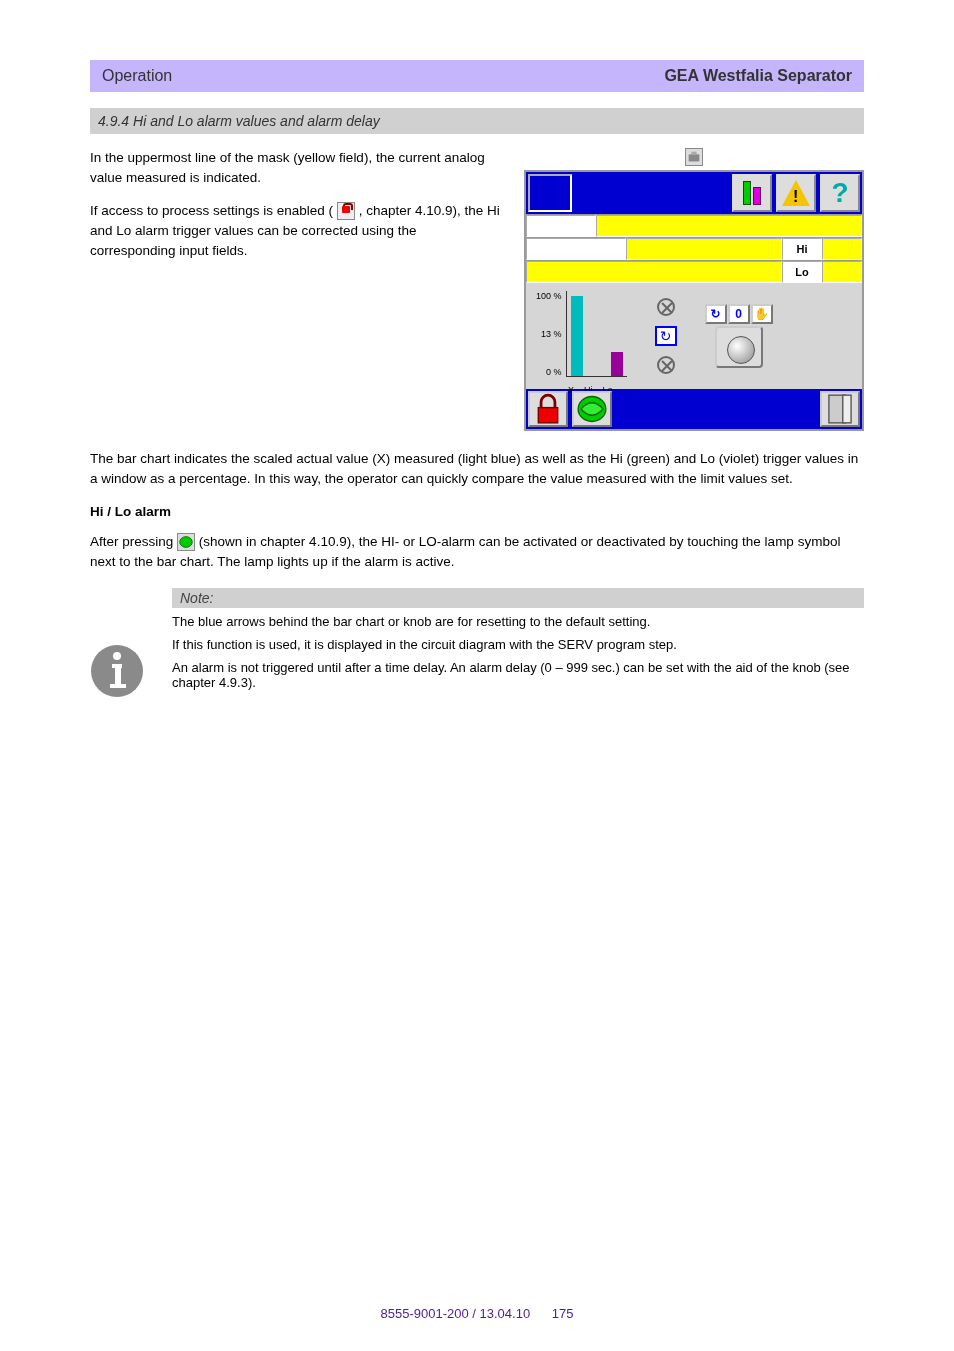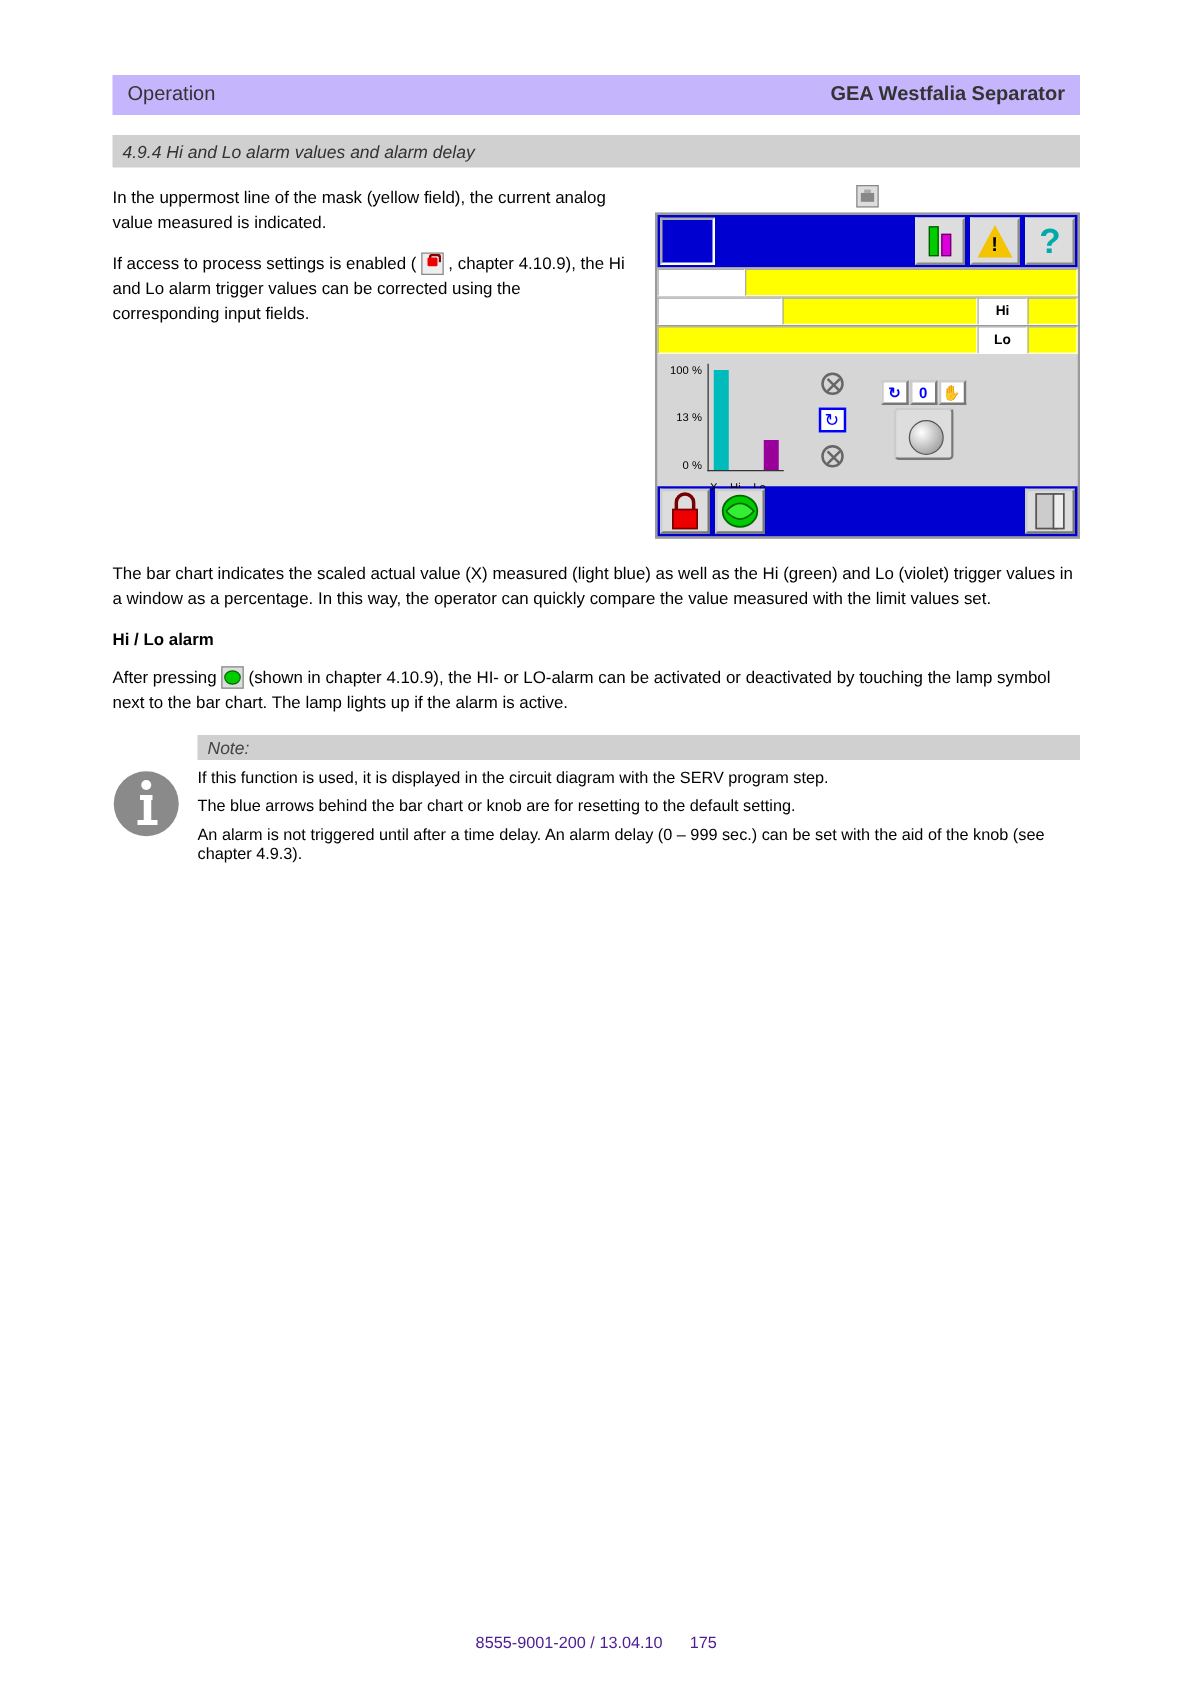--- a/index.html
+++ b/index.html
@@ -216,23 +216,23 @@
     margin: 2px;
     display: flex; align-items: center; justify-content: center;
     position: relative;
   }
   .foot-spacer { flex: 1; }
   
   .lower { margin-top: 10px; }
   .lower p { margin-bottom: 10px; }
   .note-block {
     display: flex;
-    gap: 14px;
+    gap: 28px;
     margin: 16px 0 20px 0;
-    align-items: center;
+    align-items: flex-end;
   }
   .info-icon {
     width: 54px; height: 54px; flex-shrink: 0;
   }
   .note-heading {
     background: #d0d0d0;
     font-style: italic;
     color: #444;
     padding: 2px 8px;
     margin-bottom: 6px;
@@ -399,22 +399,22 @@
       <svg viewBox="0 0 54 54">
         <circle cx="27" cy="27" r="26" fill="#8a8a8a"></circle>
         <circle cx="27" cy="12" r="4" fill="#fff"></circle>
         <rect x="22" y="20" width="10" height="4" fill="#fff"></rect>
         <rect x="25" y="20" width="6" height="22" fill="#fff"></rect>
         <rect x="20" y="40" width="16" height="4" fill="#fff"></rect>
       </svg>
     </div>
     <div class="note-text" style="flex:1">
       <div class="note-heading">Note:</div>
+      <p>The blue arrows behind the bar chart or knob are for resetting to the default setting.</p>
       <p>If this function is used, it is displayed in the circuit diagram with the SERV program step.</p>
-      <p>The blue arrows behind the bar chart or knob are for resetting to the default setting.</p>
       <p>An alarm is not triggered until after a time delay. An alarm delay (0 – 999 sec.) can be set with the aid of the knob (see chapter 4.9.3).</p>
     </div>
   </div>
 </div>
 
 <div class="page-num">
   <span>8555-9001-200 / 13.04.10</span>
   &nbsp;&nbsp;&nbsp;&nbsp;
   <span>175</span>
 </div>

